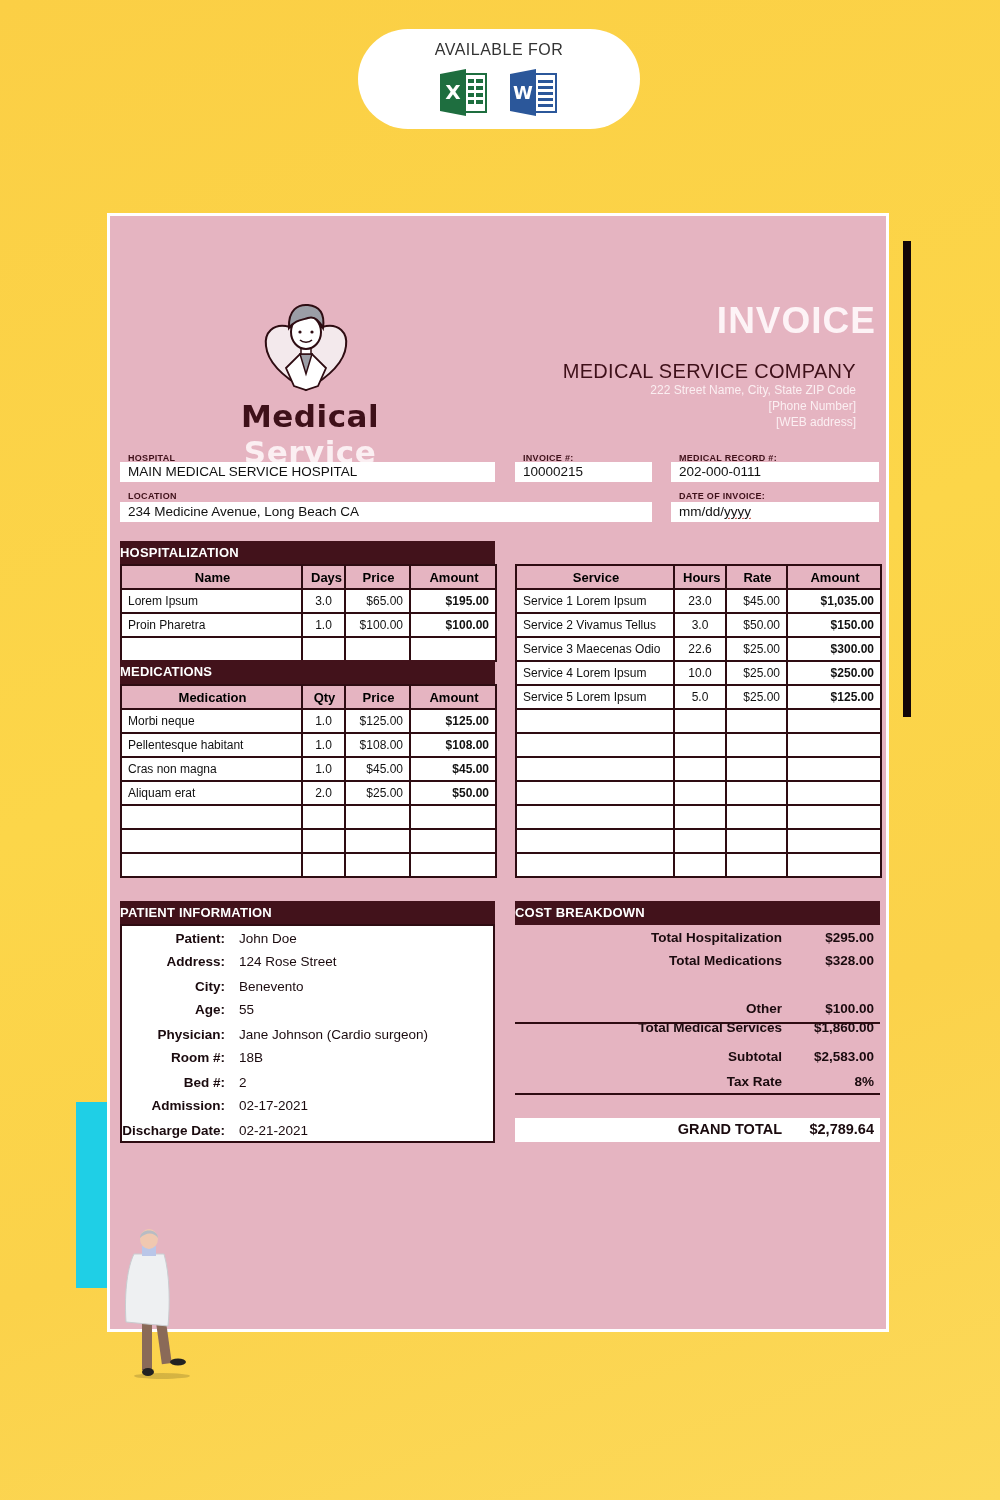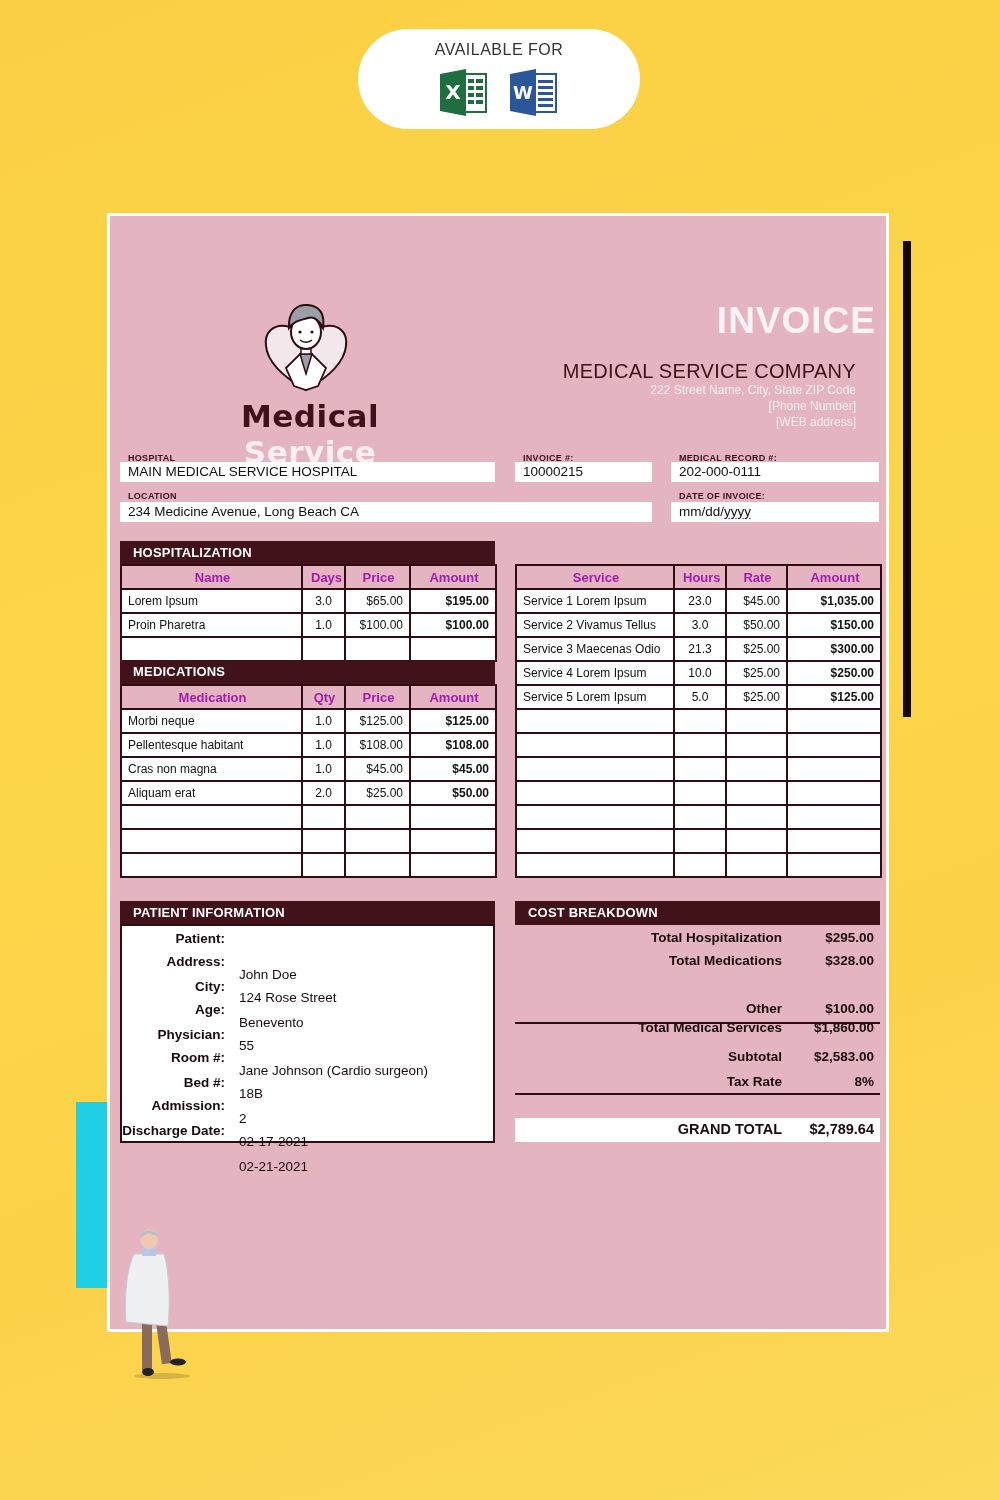--- a/index.html
+++ b/index.html
@@ -57,43 +57,43 @@
   .fld-label { position: absolute; font-size: 9px; font-weight: bold; color: #3e1019; letter-spacing: 0.3px; }
   .fld-box {
     position: absolute; height: 20px; background: #ffffff;
     font-size: 13.5px; line-height: 20px; padding-left: 8px; color: #111;
   }
   .squiggle { text-decoration: underline wavy #c0392b; text-decoration-thickness: 1px; }
 
   
   .sect-head {
     position: absolute; height: 24px; background: #42121b; color: #fff;
-    font-size: 13px; font-weight: bold; line-height: 24px; padding-left: 13px; letter-spacing: 0.2px;
+    font-size: 13px; font-weight: bold; line-height: 24px; letter-spacing: 0.2px;
   }
   table.grid {
     position: absolute; border-collapse: collapse; table-layout: fixed;
     border: 2px solid #2e0c12;
   }
   table.grid th, table.grid td {
     border: 2px solid #2e0c12; font-size: 12px; height: 24px; padding: 0 6px; overflow: hidden; white-space: nowrap;
   }
-  table.grid th { background: #e5b4c1; font-weight: bold; font-size: 13px; text-align: center; color: #a21caf; padding-left: 8px; }
+  table.grid th { background: #e5b4c1; font-weight: bold; font-size: 13px; text-align: center; color: #000000; padding-left: 8px; }
   table.grid td { background: #ffffff; color: #111; }
   td.c { text-align: center; }
   td.r { text-align: right; }
   td.b { font-weight: bold; text-align: right; }
 
   
   .patient-box {
     position: absolute; left: 10px; top: 708px; width: 375px; height: 219px;
     background: #ffffff; border: 2px solid #2e0c12;
   }
   .p-row { position: absolute; left: 0; width: 100%; height: 20px; font-size: 13.5px; }
   .p-row .lbl { position: absolute; right: 268px; font-weight: bold; text-align: right; white-space: nowrap; }
-  .p-row .val { position: absolute; left: 117px; white-space: nowrap; margin-top: 36px; }
+  .p-row .val { position: absolute; left: 117px; white-space: nowrap; }
 
   
   .cost-row { position: absolute; left: 405px; width: 365px; height: 20px; font-size: 13.5px; font-weight: bold; }
   .cost-row .lbl { position: absolute; right: 98px; text-align: right; white-space: nowrap; }
   .cost-row .val { position: absolute; right: 6px; text-align: right; white-space: nowrap; }
   .cost-rule { position: absolute; left: 405px; width: 365px; height: 2px; background: #2e0c12; }
   .grand {
     position: absolute; left: 405px; top: 902px; width: 365px; height: 24px; background: #ffffff;
     font-size: 14.5px; font-weight: bold;
   }
@@ -297,21 +297,21 @@
       <td class="r b">$1,035.00</td>
     </tr>
     <tr>
       <td>Service 2 Vivamus Tellus</td>
       <td class="c">3.0</td>
       <td class="r">$50.00</td>
       <td class="r b">$150.00</td>
     </tr>
     <tr>
       <td>Service 3 Maecenas Odio</td>
-      <td class="c">21.3</td>
+      <td class="c">22.6</td>
       <td class="r">$25.00</td>
       <td class="r b">$300.00</td>
     </tr>
     <tr>
       <td>Service 4 Lorem Ipsum</td>
       <td class="c">10.0</td>
       <td class="r">$25.00</td>
       <td class="r b">$250.00</td>
     </tr>
     <tr>

